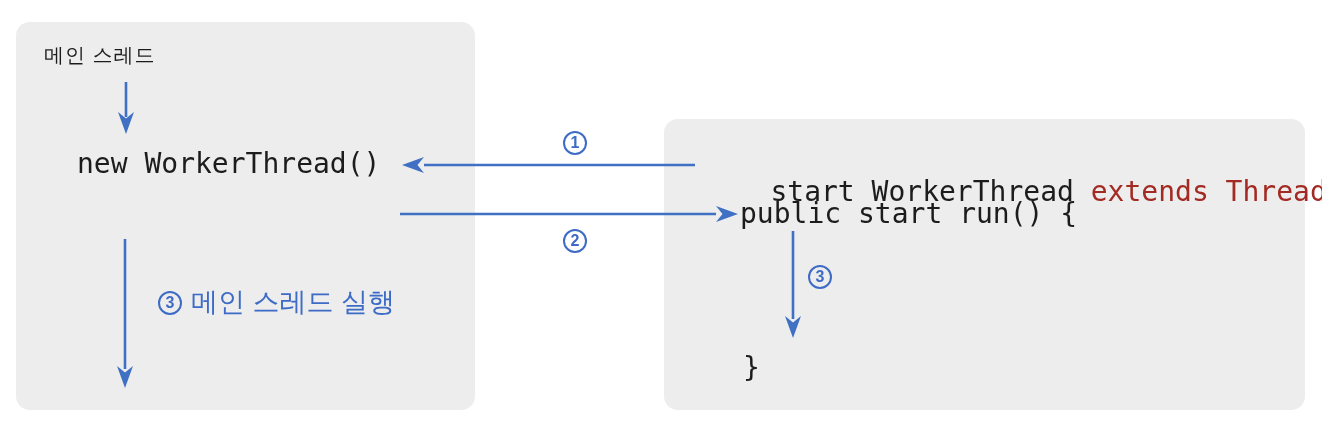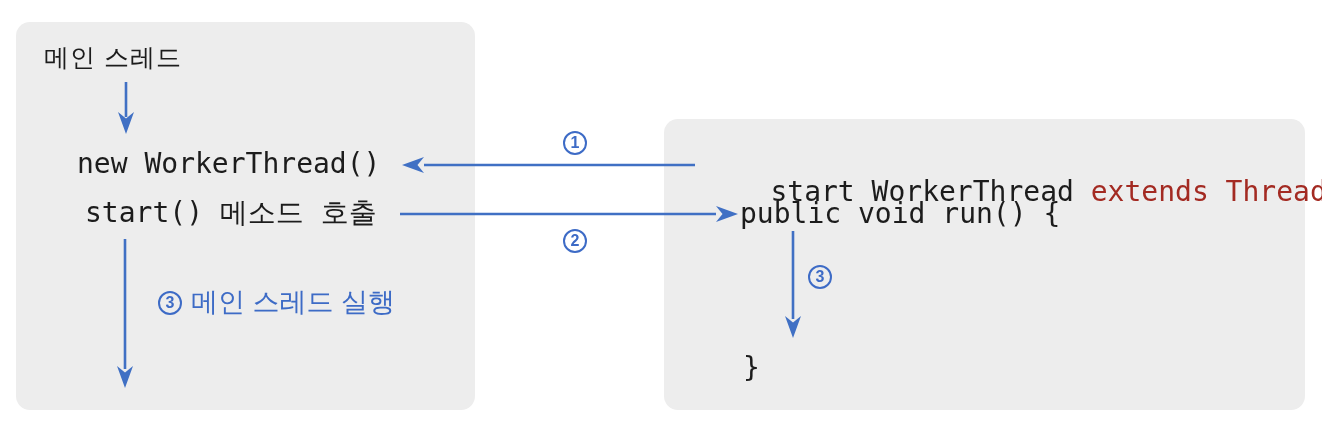--- a/index.html
+++ b/index.html
@@ -27,21 +27,21 @@
   .box.right{left:664px;top:119px;width:641px;height:291px;}
   .overlay{
     position:absolute;left:0;top:0;width:1322px;height:436px;
     pointer-events:none;
   }
   .al{stroke:var(--arrow-blue);stroke-width:2.6;fill:none;}
   .ah{fill:var(--arrow-blue);stroke:none;}
   .t{position:absolute;line-height:1;white-space:pre;}
   .korean{
     font-family:"Liberation Sans", sans-serif;
-    font-size:25px;color:var(--code-black);
+    font-size:20px;color:var(--code-black);
     letter-spacing:1px;
   }
   .code{
     font-family:"DejaVu Sans Mono", monospace;
     font-size:28px;color:var(--code-black);
   }
   .kw{color:var(--keyword-red);}
   .steplabel{
     position:absolute;display:flex;align-items:center;gap:9px;
     color:var(--label-blue);
@@ -92,36 +92,35 @@
     <g>
       <line class="al" x1="793" y1="231" x2="793" y2="319"></line>
       <polygon class="ah" points="793,338 785,316 793,322.5 801,316"></polygon>
     </g>
   </svg>
 
   <div class="t korean" style="left:44px;top:45px">메인 스레드</div>
 
   <div class="t code" style="left:77px;top:150px">new WorkerThread()</div>
 
-  <div class="t code" style="left:85px;top:199px">start() 메소드 호출</div>
 
   <div class="steplabel" style="left:158px;top:289px">
     <span class="circ">3</span>
     <span>메인 스레드 실행</span>
   </div>
 
   <div class="circ marker" style="left:563px;top:131px">1</div>
 
   <div class="circ marker" style="left:563px;top:229px">2</div>
 
   <div class="t code" style="left:703px;top:150px">
     <span>start WorkerThread </span><span class="kw">extends Thread</span>
   </div>
 
-  <div class="t code" style="left:740px;top:200px">public void run() {</div>
+  <div class="t code" style="left:740px;top:200px">public start run() {</div>
 
   <div class="steplabel" style="left:808px;top:265px">
     <span class="circ">3</span>
   </div>
 
   <div class="t code" style="left:743px;top:354px">}</div>
 
 </div>
 
 </body></html>

